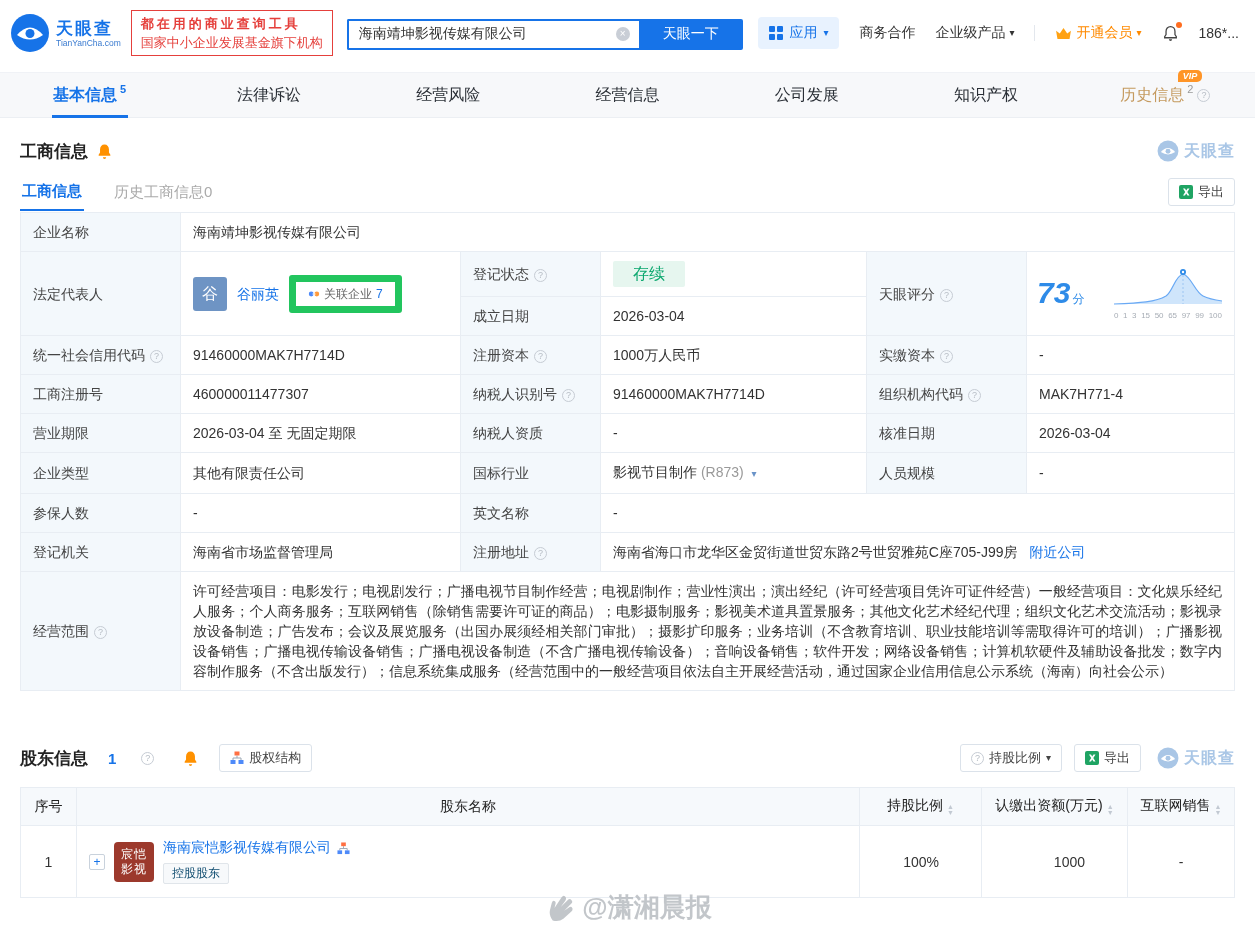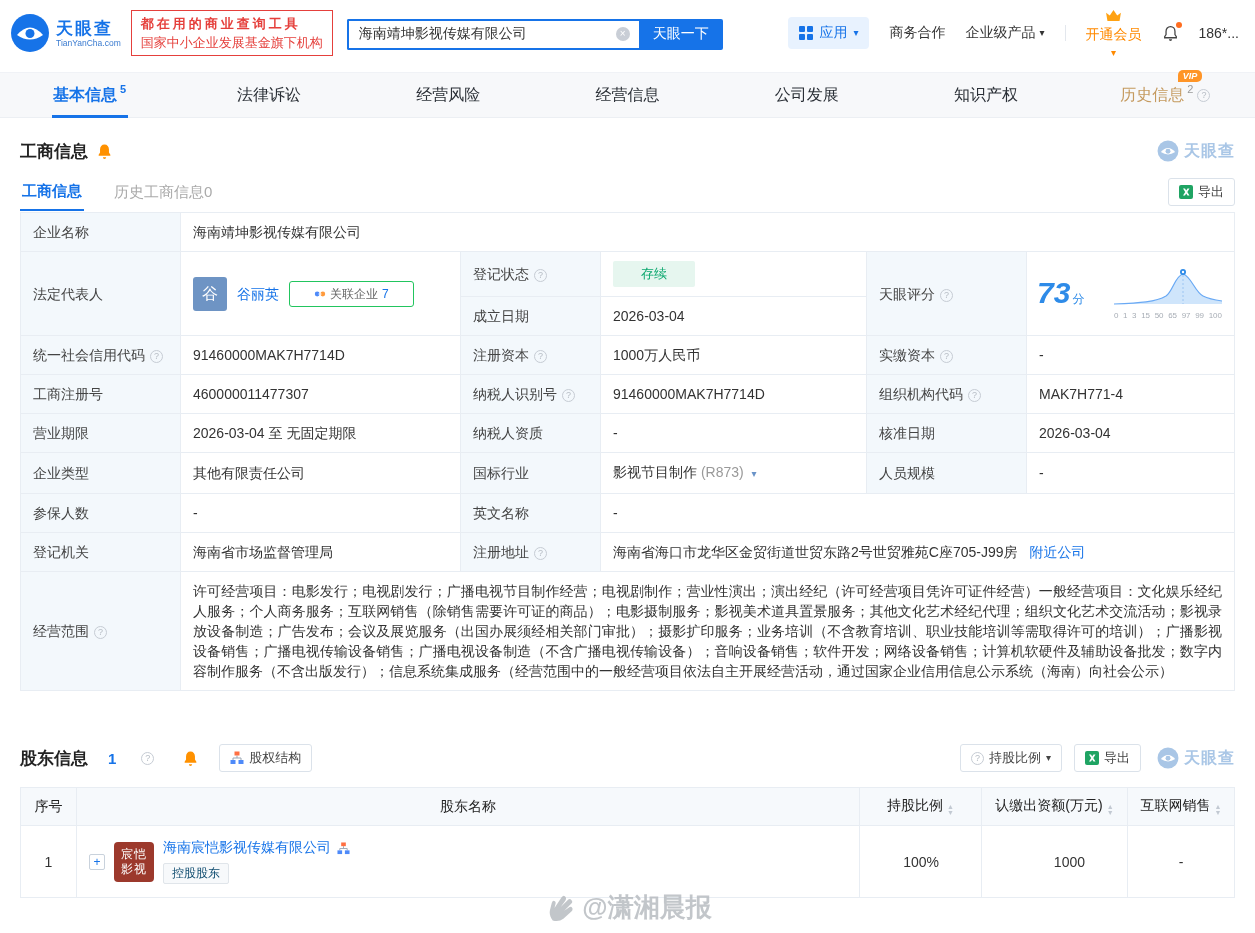--- a/index.html
+++ b/index.html
@@ -22,27 +22,27 @@
   .slogan{border:1px solid var(--red);color:var(--red);font-size:13px;line-height:19px;padding:3px 9px;margin-left:10px;white-space:nowrap;}
   .slogan1{letter-spacing:3px;font-weight:bold;}
   .search-area{margin-left:14px;margin-top:2px;}
   .search-tabs{display:flex;font-size:13px;}
   .stab{padding:3px 12px;color:#333;cursor:pointer;border-radius:3px 3px 0 0;}
   .stab.active{background:var(--blue);color:#fff;}
   .search-row{display:flex;}
   .search-input-wrap{position:relative;}
   .search-input{width:292px;height:31px;border:2px solid var(--blue);border-right:none;padding:0 28px 0 10px;font-size:14px;outline:none;color:#333;border-radius:2px 0 0 2px;font-family:inherit;}
   .clear-icon{position:absolute;right:9px;top:50%;transform:translateY(-50%);width:14px;height:14px;border-radius:50%;background:#c9ced6;color:#fff;font-size:10px;line-height:14px;text-align:center;cursor:pointer;}
-  .search-btn{width:84px;height:31px;background:var(--blue);color:#fff;border:none;font-size:14px;border-radius:0 2px 2px 0;cursor:pointer;font-family:inherit;}
+  .search-btn{width:104px;height:31px;background:var(--blue);color:#fff;border:none;font-size:14px;border-radius:0 2px 2px 0;cursor:pointer;font-family:inherit;}
   .top-right{margin-left:auto;display:flex;align-items:center;gap:20px;padding-right:6px;font-size:14px;color:#333;white-space:nowrap;}
   .apps-pill{display:flex;align-items:center;gap:6px;background:var(--blue-light);color:var(--blue);padding:7px 11px;border-radius:4px;cursor:pointer;font-weight:500;}
   .caret{font-size:10px;line-height:1;}
   .tr-item{cursor:pointer;display:flex;align-items:center;gap:4px;}
   .v-div{width:1px;height:16px;background:#e3e7ed;}
-  .vip-link{color:#ff8a00;flex-direction:column;}
+  .vip-link{color:#ff8a00;}
   .bell-wrap{position:relative;cursor:pointer;display:flex;}
   .bell-dot{position:absolute;top:-3px;right:-3px;width:6px;height:6px;border-radius:50%;background:#ff6d1f;}
   
   .main-tabs{height:46px;margin-top:6px;background:#f7f8fa;border-top:1px solid #f0f2f6;border-bottom:1px solid #eceff3;display:flex;}
   .mtab{flex:1;display:flex;align-items:center;justify-content:center;font-size:16px;color:#2a2f36;position:relative;cursor:pointer;}
   .mtab .cnt{font-size:11px;color:var(--muted);margin-left:3px;position:relative;top:-6px;}
   .mtab.active{color:var(--blue);font-weight:bold;}
   .mtab.active .cnt{color:var(--blue);}
   .mtab.active::after{content:"";position:absolute;bottom:-1px;left:50%;transform:translateX(-50%);width:76px;height:3px;background:var(--blue);}
   .hist-inner{position:relative;display:flex;align-items:center;color:var(--gold);}
@@ -61,23 +61,23 @@
   .subtab.mutedtab{color:#aaa;}
   .btn{display:inline-flex;align-items:center;gap:5px;height:28px;padding:0 10px;border:1px solid #dbe2ea;background:#fff;border-radius:3px;font-size:13px;color:#444;cursor:pointer;font-family:inherit;}
   .export-btn{margin-left:auto;}
   
   .info-table{width:100%;border-collapse:collapse;table-layout:fixed;font-size:14px;}
   .info-table td{border:1px solid var(--border);padding:9px 12px;line-height:20px;vertical-align:middle;word-break:break-all;color:#333;}
   .info-table td.lbl{background:var(--lbl-bg);color:#444;}
   .link{color:var(--blue);cursor:pointer;text-decoration:none;}
   .rep-cell{display:flex;align-items:center;gap:10px;}
   .avatar{width:34px;height:34px;border-radius:3px;background:#6e94c4;color:#fff;font-size:16px;display:flex;align-items:center;justify-content:center;flex:0 0 auto;}
-  .rel-badge{display:inline-flex;align-items:center;gap:4px;border:1px solid #22c55e;border-radius:3px;padding:2px 24px;font-size:12px;color:#666;cursor:pointer;background:#fff;}
+  .rel-badge{display:inline-flex;align-items:center;gap:4px;border:7px solid #22c55e;border-radius:3px;padding:2px 12px;font-size:12px;color:#666;cursor:pointer;background:#fff;}
   .rel-cnt{color:var(--blue);}
-  .status-badge{display:inline-block;background:var(--green-bg);color:var(--green);padding:3px 28px;border-radius:2px;font-size:13px;}
+  .status-badge{display:inline-block;background:var(--green-bg);color:var(--green);padding:3px 20px;border-radius:2px;font-size:16px;}
   .score-cell-inner{display:flex;align-items:center;justify-content:space-between;gap:20px;}
   .score-num{font-size:30px;font-weight:bold;font-style:italic;color:#2e8be8;line-height:30px;}
   .score-unit{font-size:12px;color:#2e8be8;margin-left:2px;}
   .score-chart{width:112px;flex:0 0 auto;}
   .axis{display:flex;justify-content:space-between;font-size:8px;color:#a7adb5;line-height:8px;padding:0 2px;}
   .ind-code{color:var(--muted);}
   .ind-caret{color:#6a93c8;font-size:10px;margin-left:4px;cursor:pointer;}
   .scope-cell{line-height:21.5px;text-align:justify;padding:12px;}
   
   .sh-section{margin-top:50px;}

